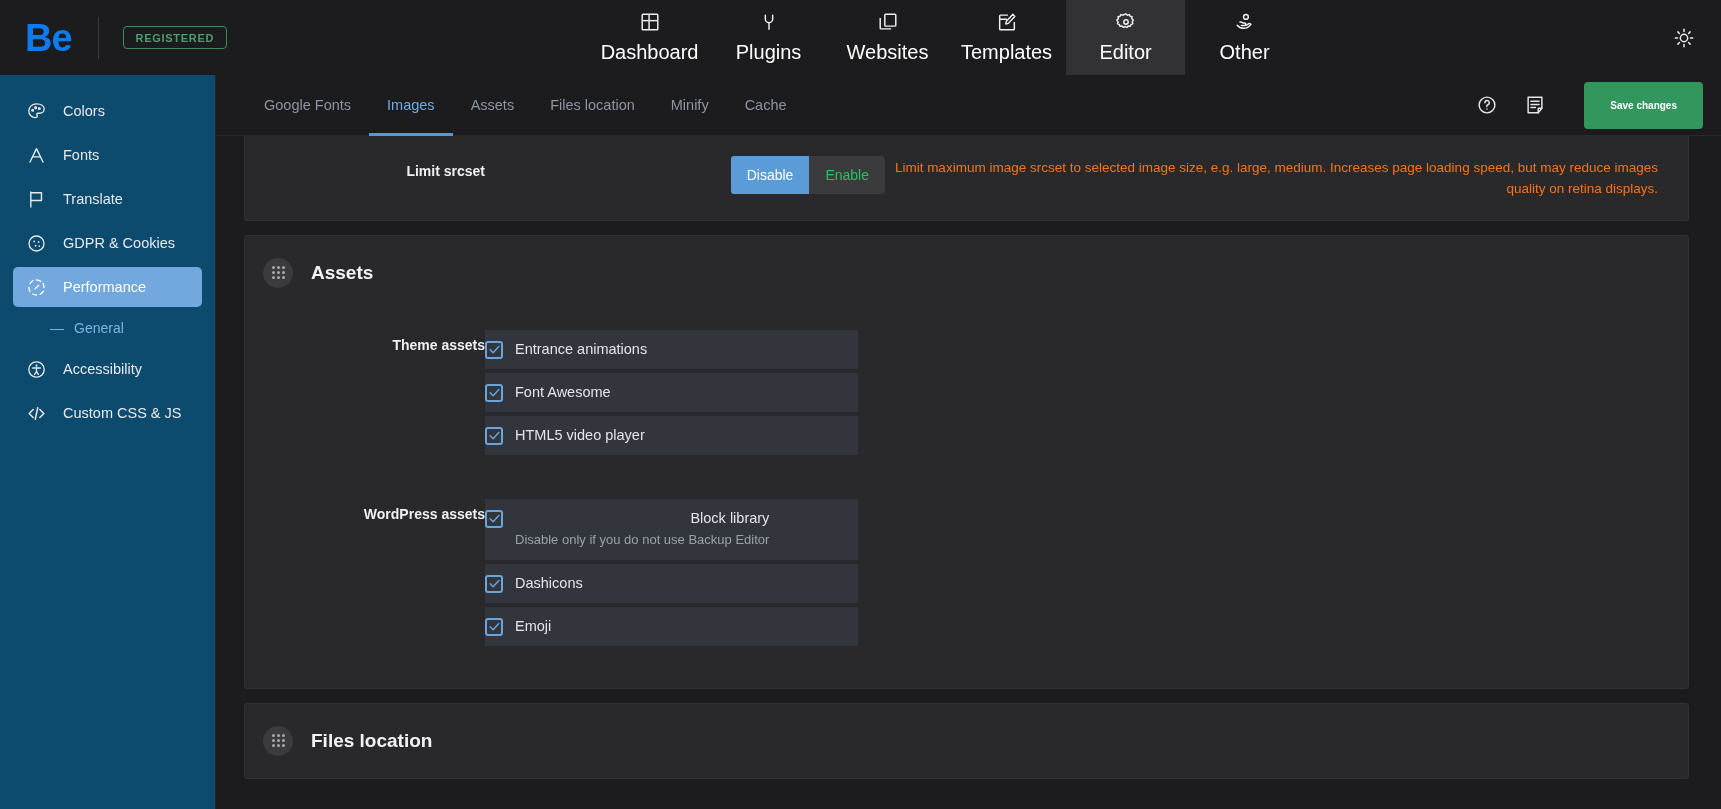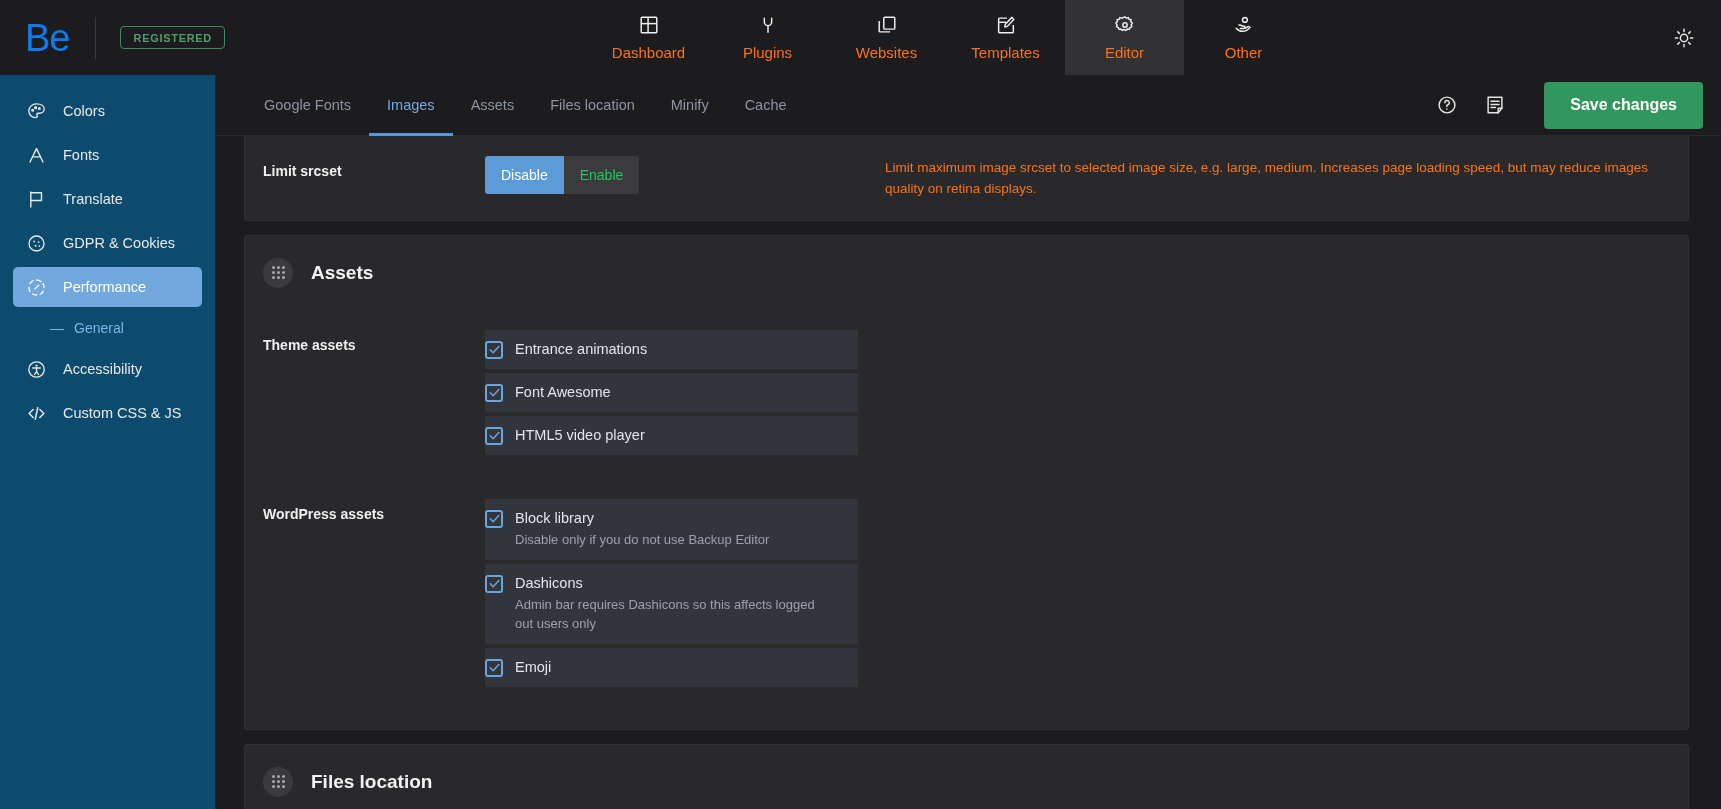--- a/index.html
+++ b/index.html
@@ -23,21 +23,21 @@
   }
   .brand {
     display: flex;
     align-items: center;
     height: 100%;
     padding-left: 25px;
     flex-shrink: 0;
   }
   .logo {
     font-size: 38px;
-    font-weight: 400;
+    font-weight: 700;
     color: #0d7cf2;
     letter-spacing: -1px;
     line-height: 1;
   }
   .brand-divider {
     width: 1px;
     height: 42px;
     background: #3a3a3d;
     margin: 0 24px 0 26px;
   }
@@ -66,21 +66,21 @@
     gap: 8px;
     cursor: pointer;
     color: #f0f0f2;
   }
   .topnav-item.active { background: #323235; }
   .topnav-item .tn-icon {
     width: 22px; height: 22px;
     display: flex; align-items: center; justify-content: center;
   }
   .topnav-item .tn-icon svg { width: 22px; height: 22px; display:block; }
-  .topnav-label { font-size: 15px; color: #f97316; }
+  .topnav-label { font-size: 20px; color: #ffffff; }
 
   .topbar-right {
     display: flex;
     align-items: center;
     padding-right: 20px;
     flex-shrink: 0;
   }
   .theme-toggle {
     width: 34px; height: 34px;
     display: flex; align-items: center; justify-content: center;
@@ -173,21 +173,21 @@
     width: 30px; height: 30px;
     display: flex; align-items: center; justify-content: center;
     cursor: pointer;
   }
   .icon-btn svg { width: 22px; height: 22px; }
   .save-btn {
     background: #32975c;
     color: #ffffff;
     border: none;
     font-family: "Liberation Sans", sans-serif;
-    font-size: 16px;
+    font-size: 10px;
     font-weight: 700;
     height: 47px;
     padding: 0 26px;
     border-radius: 4px;
     cursor: pointer;
     margin-left: 16px;
     margin-right: 18px;
   }
 
   
@@ -196,20 +196,21 @@
     overflow: hidden;
     padding: 0 0 0 0;
     background: #1c1c1e;
   }
 
   .panel {
     background: #29292b;
     border: 1px solid #313134;
     border-radius: 3px;
     margin: 0 32px 14px 28px;
+    text-align: right;
   }
   .panel.first { margin-top: 0; border-top: none; border-radius: 0 0 3px 3px; }
 
   
   .opt-row {
     display: flex;
     align-items: flex-start;
     padding: 20px 0;
   }
   .opt-label {
@@ -609,21 +610,20 @@
                 </div>
 
                 <div class="chk-row">
                   <span class="chk-box">
                     <svg viewBox="0 0 24 24" fill="none" stroke="#6aa6de" stroke-width="2.6" stroke-linecap="round" stroke-linejoin="round">
                         <polyline points="4,12.5 9.5,18 20,6.5"></polyline>
                       </svg>
                   </span>
                   <span class="chk-texts">
                     <span class="chk-label">Dashicons</span>
-                    <span class="chk-sub">Admin bar requires Dashicons so this affects logged out users only</span>
                   </span>
                 </div>
 
                 <div class="chk-row">
                   <span class="chk-box">
                     <svg viewBox="0 0 24 24" fill="none" stroke="#6aa6de" stroke-width="2.6" stroke-linecap="round" stroke-linejoin="round">
                         <polyline points="4,12.5 9.5,18 20,6.5"></polyline>
                       </svg>
                   </span>
                   <span class="chk-texts">

